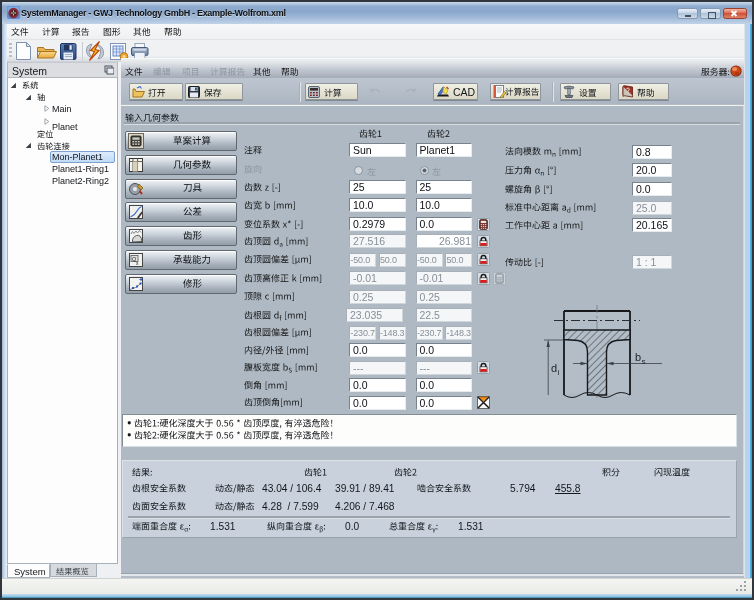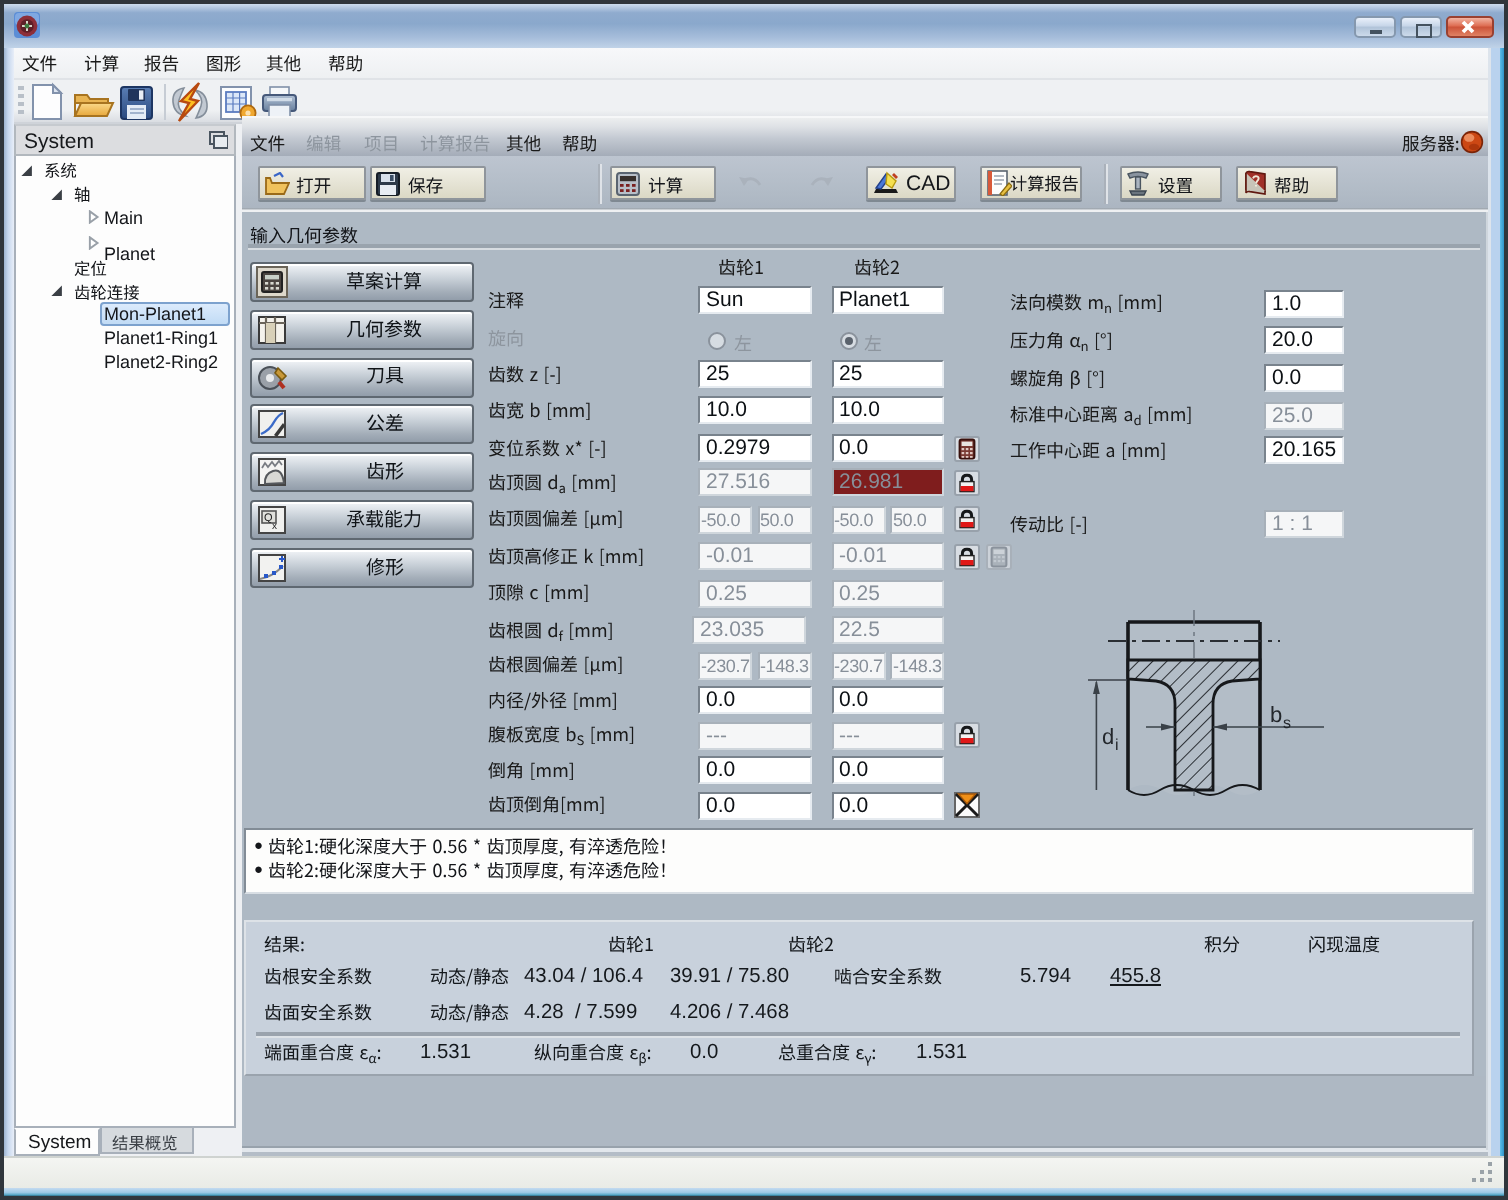--- a/index.html
+++ b/index.html
@@ -167,20 +167,21 @@
     <div style="position:absolute;left:744px;top:24px;width:8px;height:570px;background:linear-gradient(90deg,#dde4ec 0 18%,#b9d2ee 18% 72%,#62c2ee 72%,#2e94c8);"></div>
     <div style="position:absolute;left:2px;top:594px;width:750px;height:4px;background:linear-gradient(180deg,#c4daf0,#9ecae6 55%,#58a8c8 85%,#2a6a84);"></div>
     <svg style="position:absolute;left:7px;top:6px" width="13" height="13" viewBox="0 0 13 13">
 <rect x="0" y="0" width="13" height="13" rx="2" fill="#5b8dd6"></rect>
 <rect x="0.5" y="0.5" width="12" height="6" rx="2" fill="#7fa8e2"></rect>
 <circle cx="6.5" cy="7" r="5.2" fill="#8d2f3a"></circle>
 <circle cx="6.5" cy="7" r="3.4" fill="#5e1f28"></circle>
 <path d="M4 7 L9 7 M6.5 4.5 L6.5 9.5" stroke="#d8d4c8" stroke-width="1"></path>
 <circle cx="6.5" cy="7" r="1.2" fill="#3f7a3f"></circle>
 </svg>
+    <div style="position:absolute;left:21px;top:7.5px;font:bold 9px 'Liberation Sans',sans-serif;color:#111;letter-spacing:-0.3px;white-space:nowrap;text-shadow:0 1px 0 rgba(255,255,255,.45);">SystemManager - GWJ Technology GmbH - Example-Wolfrom.xml</div>
     <div style="position:absolute;left:677px;top:8px;width:21px;height:11px;
 background:linear-gradient(180deg,#e9f0fa,#c6d5e8 45%,#b0c3d8 50%,#ccdaeb);border:1px solid #8598ae;border-radius:2.5px;box-sizing:border-box;">
       <div style="position:absolute;left:6.5px;top:6px;width:6.5px;height:2px;background:#44525f"></div>
     </div>
     <div style="position:absolute;left:700px;top:8px;width:21px;height:11px;
 background:linear-gradient(180deg,#e9f0fa,#c6d5e8 45%,#b0c3d8 50%,#ccdaeb);border:1px solid #8598ae;border-radius:2.5px;box-sizing:border-box;">
       <div style="position:absolute;left:7px;top:3px;width:6px;height:4.5px;border:1.3px solid #44525f"></div>
     </div>
     <div style="position:absolute;left:723px;top:8px;width:24px;height:11px;
 background:linear-gradient(180deg,#f2b4a2,#dd6b50 45%,#cc5238 50%,#e08264);border:1px solid #994030;border-radius:2.5px;box-sizing:border-box;">
@@ -823,21 +824,21 @@
           <use href="#g64" transform="translate(29.7 1.6) scale(0.090)"></use>
           <use href="#g61" transform="translate(35.3 5.8) scale(0.065)"></use>
           <use href="#g5B" transform="translate(41.6 1.6) scale(0.090)"></use>
           <use href="#g6D" transform="translate(44.7 1.6) scale(0.090)"></use>
           <use href="#g6D" transform="translate(53.0 1.6) scale(0.090)"></use>
           <use href="#g5D" transform="translate(61.3 1.6) scale(0.090)"></use>
         </g>
       </svg>
     </div>
     <div style="position:absolute;left:349px;top:234px;width:56.5px;height:14px;background:#f5f6f7;border:1px solid #a7b0b9;border-bottom-color:#cfd6dc;border-right-color:#cfd6dc;box-sizing:border-box;font:10.5px 'Liberation Sans',sans-serif;color:#878f99;line-height:12px;padding-left:3px;white-space:nowrap;overflow:hidden;">27.516</div>
-    <div style="position:absolute;left:415.5px;top:234px;width:56.5px;height:14px;background:#7f1d1d;border:1px solid #a7b0b9;border-bottom-color:#cfd6dc;border-right-color:#cfd6dc;box-sizing:border-box;font:10.5px 'Liberation Sans',sans-serif;color:#878f99;line-height:12px;padding-left:3px;white-space:nowrap;overflow:hidden;">26.981</div>
+    <div style="position:absolute;left:415.5px;top:234px;width:56.5px;height:14px;background:#ffffff;border:1px solid #a7b0b9;border-bottom-color:#cfd6dc;border-right-color:#cfd6dc;box-sizing:border-box;font:10.5px 'Liberation Sans',sans-serif;color:#878f99;line-height:12px;padding-left:3px;white-space:nowrap;overflow:hidden;text-align:right;">26.981</div>
     <svg style="position:absolute;left:477px;top:234.5px" width="13" height="13" viewBox="0 0 13 13">
 <rect x="0.5" y="0.5" width="12" height="12" rx="1" fill="#d8dde3" stroke="#98a1ab"></rect>
 <path d="M4.2 6 V4.8 Q4.2 2.6 6.5 2.6 Q8.8 2.6 8.8 4.8 V6" fill="none" stroke="#16181a" stroke-width="1.5"></path>
 <rect x="3" y="5.8" width="7" height="5" fill="#f2f2f2" stroke="#222" stroke-width="0.7"></rect>
 <rect x="3.3" y="8" width="6.4" height="2.6" fill="#e01818"></rect>
     </svg>
     <div style="position:absolute;left:244px;top:253.0px">
       <svg width="68" height="13" viewBox="0 0 68 13">
         <g fill="#1a1a1a">
           <use href="#g9F7F" transform="translate(0.0 1.6) scale(0.090)"></use>
@@ -1035,21 +1036,21 @@
           <use href="#g6570" transform="translate(27.0 1.6) scale(0.090)"></use>
           <use href="#g6D" transform="translate(38.7 1.6) scale(0.090)"></use>
           <use href="#g6E" transform="translate(47.0 5.8) scale(0.065)"></use>
           <use href="#g5B" transform="translate(53.7 1.6) scale(0.090)"></use>
           <use href="#g6D" transform="translate(56.7 1.6) scale(0.090)"></use>
           <use href="#g6D" transform="translate(65.1 1.6) scale(0.090)"></use>
           <use href="#g5D" transform="translate(73.4 1.6) scale(0.090)"></use>
         </g>
       </svg>
     </div>
-    <div style="position:absolute;left:632px;top:144.5px;width:40px;height:14px;background:#fff;border:1px solid #79838d;border-bottom-color:#e6ebf0;border-right-color:#e6ebf0;box-sizing:border-box;font:10.5px 'Liberation Sans',sans-serif;color:#0c1014;line-height:12px;padding-left:3px;white-space:nowrap;overflow:hidden;">1.0</div>
+    <div style="position:absolute;left:632px;top:144.5px;width:40px;height:14px;background:#fff;border:1px solid #79838d;border-bottom-color:#e6ebf0;border-right-color:#e6ebf0;box-sizing:border-box;font:10.5px 'Liberation Sans',sans-serif;color:#0c1014;line-height:12px;padding-left:3px;white-space:nowrap;overflow:hidden;">0.8</div>
     <div style="position:absolute;left:505px;top:163.5px">
       <svg width="52" height="13" viewBox="0 0 52 13">
         <g fill="#1a1a1a">
           <use href="#g538B" transform="translate(0.0 1.6) scale(0.090)"></use>
           <use href="#g529B" transform="translate(9.0 1.6) scale(0.090)"></use>
           <use href="#g89D2" transform="translate(18.0 1.6) scale(0.090)"></use>
           <use href="#g3B1" transform="translate(29.7 1.6) scale(0.090)"></use>
           <use href="#g6E" transform="translate(35.3 5.8) scale(0.065)"></use>
           <use href="#g5B" transform="translate(42.0 1.6) scale(0.090)"></use>
           <use href="#gB0" transform="translate(45.0 1.6) scale(0.090)"></use>
@@ -1276,21 +1277,21 @@
         <g fill="#14181c">
           <use href="#g52A8" transform="translate(0.0 1.6) scale(0.090)"></use>
           <use href="#g6001" transform="translate(9.0 1.6) scale(0.090)"></use>
           <use href="#g2F" transform="translate(18.0 1.6) scale(0.090)"></use>
           <use href="#g9759" transform="translate(21.5 1.6) scale(0.090)"></use>
           <use href="#g6001" transform="translate(30.5 1.6) scale(0.090)"></use>
         </g>
       </svg>
     </div>
     <div style="position:absolute;left:262px;top:482.5px;font:10.2px 'Liberation Sans',sans-serif;color:#14181c;white-space:nowrap;">43.04 / 106.4</div>
-    <div style="position:absolute;left:335px;top:482.5px;font:10.2px 'Liberation Sans',sans-serif;color:#14181c;white-space:nowrap;">39.91 / 75.80</div>
+    <div style="position:absolute;left:335px;top:482.5px;font:10.2px 'Liberation Sans',sans-serif;color:#14181c;white-space:nowrap;">39.91 / 89.41</div>
     <div style="position:absolute;left:417px;top:482px">
       <svg width="55" height="13" viewBox="0 0 55 13">
         <g fill="#14181c">
           <use href="#g556E" transform="translate(0.0 1.6) scale(0.090)"></use>
           <use href="#g5408" transform="translate(9.0 1.6) scale(0.090)"></use>
           <use href="#g5B89" transform="translate(18.0 1.6) scale(0.090)"></use>
           <use href="#g5168" transform="translate(27.0 1.6) scale(0.090)"></use>
           <use href="#g7CFB" transform="translate(36.0 1.6) scale(0.090)"></use>
           <use href="#g6570" transform="translate(45.0 1.6) scale(0.090)"></use>
         </g>

